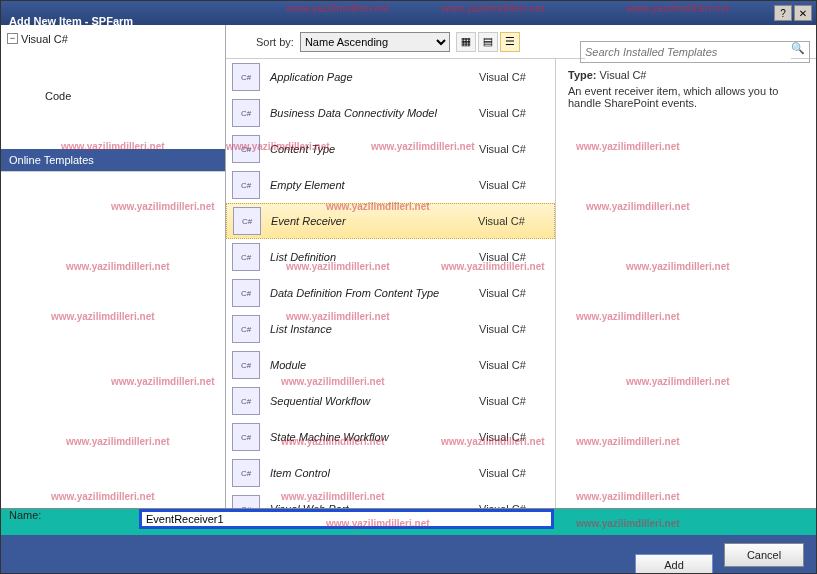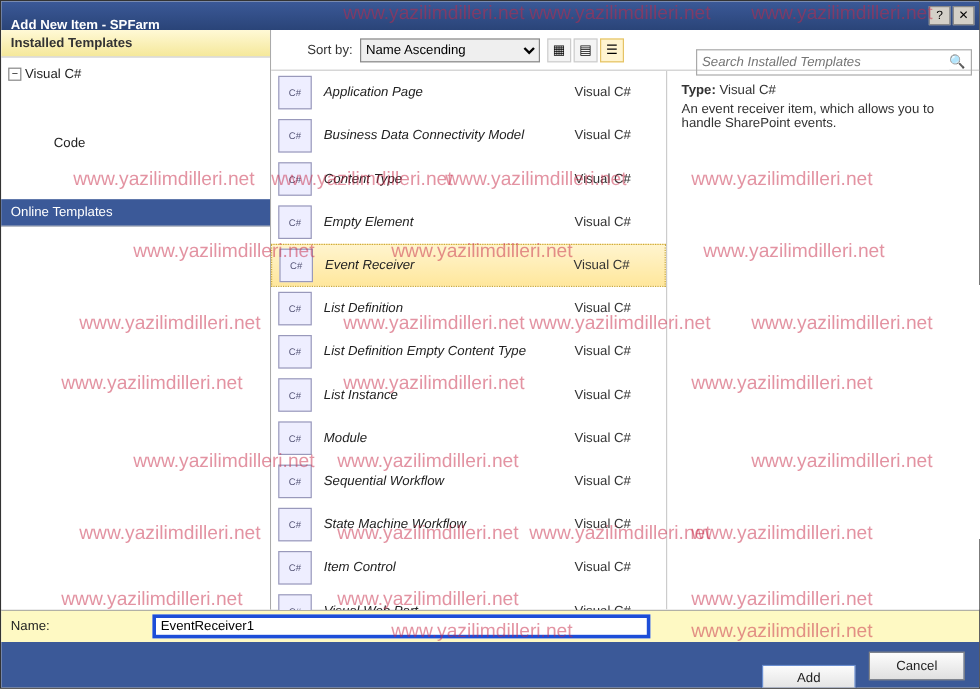--- a/index.html
+++ b/index.html
@@ -15,54 +15,53 @@
 .tree-node { padding: 2px 0 2px 16px; position: relative; cursor: pointer; color: #222; }
 .tree-node.sub { padding-left: 40px; margin-top: 41px; }
 .tree-node .tog { position: absolute; left: 2px; top: 2px; width: 11px; height: 11px; border: 1px solid #888; background: #fff; display: flex; align-items: center; justify-content: center; font-size: 9px; line-height: 1; }
 .main { flex: 1; display: flex; flex-direction: column; background: #fff; }
 .toolbar { height: 34px; border-bottom: 1px solid #ccc; display: flex; align-items: center; padding: 0 6px; gap: 6px; }
 .toolbar label { color: #333; margin-left: 24px; }
 .toolbar select { width: 150px; height: 20px; border: 1px solid #888; }
 .viewbtns { display: flex; gap: 2px; }
 .viewbtn { width: 20px; height: 20px; border: 1px solid #ccc; background: #f4f4f4; display: flex; align-items: center; justify-content: center; cursor: pointer; }
 .viewbtn.active { border: 1px solid #e5c365; background: #fff4d0; }
-.search { margin-left: auto; width: 230px; height: 22px; border: 1px solid #aaa; display: flex; align-items: center; padding: 0 4px; position: relative; margin-top: 20px; }
+.search { margin-left: auto; width: 230px; height: 22px; border: 1px solid #aaa; display: flex; padding: 0 4px; position: relative; margin-top: 20px; }
 .search input { border: none; outline: none; flex: 1; color: #888; font-style: italic; }
 .search .sicon { color: #888; }
 .listarea { flex: 1; display: flex; overflow: hidden; }
 .itemlist { width: 330px; overflow-y: scroll; border-right: 1px solid #ccc; }
 .item { display: flex; align-items: center; height: 36px; padding: 0 6px; cursor: pointer; }
 .item .icon { width: 28px; height: 28px; background: #eef; border: 1px solid #99b; margin-right: 10px; flex-shrink: 0; display: flex; align-items: center; justify-content: center; font-size: 8px; color: #557; }
 .item .name { flex: 1; color: #222; font-style: italic; }
 .item .lang { width: 70px; color: #333; }
 .item.selected { background: linear-gradient(#fff4ce,#ffe79c); border: 1px dotted #c9a83f; }
 .detail { flex: 1; padding: 10px 12px; color: #333; }
 .detail .typeline { margin-bottom: 4px; }
 .detail .typeline b { font-weight: bold; }
 .footer { border-top: 1px solid #888; }
-.namerow { height: 26px; display: flex; align-items: center; padding: 0 8px; background: #fef9c3; gap: 8px; }
+.namerow { height: 26px; display: flex; align-items: flex-start; padding: 0 8px; background: #14b8a6; gap: 20px; }
 .namerow label { width: 110px; color: #222; }
 .namerow input { flex: 0 0 415px; height: 20px; border: 3px solid #1d4ed8; padding: 0 4px; }
 .btnrow { height: 40px; background: #3b5998; display: flex; align-items: center; justify-content: flex-end; padding: 0 12px; gap: 10px; }
 .btn { min-width: 80px; height: 24px; background: linear-gradient(#fdfdfd,#e0e0e0); border: 1px solid #888; cursor: pointer; color: #222; }
 .btn.primary { border: 1px solid #3b5998; box-shadow: 0 0 0 1px #6a8ed0 inset; margin-top: 19px; }
-.wm { position: absolute; color: rgba(200,40,70,0.5); font-size: 16px; font-weight: normal; pointer-events: none; z-index: 100; white-space: nowrap; }
+.wm { position: absolute; color: rgba(200,40,70,0.5); font-size: 10px; font-weight: bold; pointer-events: none; z-index: 100; white-space: nowrap; }
 </style>
 </head>
 <body>
 
 <div class="titlebar">
   <span class="title">Add New Item - SPFarm</span>
   <div class="winbtn">?</div>
   <div class="winbtn">✕</div>
 </div>
 
 <div class="content">
   <div class="sidebar">
-    <div class="sb-section">Installed Templates</div>
     <div class="tree">
       <div class="tree-node"><span class="tog">−</span><span class="lbl">Visual C#</span></div>
       <div id="tree-items">
           <div class="tree-node sub"><span class="lbl">Code</span></div>
           <div class="tree-node sub"><span class="lbl">Data</span></div>
           <div class="tree-node sub"><span class="lbl">SPFarm</span></div>
           <div class="tree-node sub"><span class="lbl">Web</span></div>
           <div class="tree-node sub"><span class="lbl">Windows Forms</span></div>
           <div class="tree-node sub"><span class="lbl">WPF</span></div>
           <div class="tree-node sub"></div>
@@ -114,21 +113,21 @@
             <div class="name">Event Receiver</div>
             <div class="lang">Visual C#</div>
           </div>
           <div class="item">
             <div class="icon">C#</div>
             <div class="name">List Definition</div>
             <div class="lang">Visual C#</div>
           </div>
           <div class="item">
             <div class="icon">C#</div>
-            <div class="name">List Definition Empty Content Type</div>
+            <div class="name">Data Definition From Content Type</div>
             <div class="lang">Visual C#</div>
           </div>
           <div class="item">
             <div class="icon">C#</div>
             <div class="name">List Instance</div>
             <div class="lang">Visual C#</div>
           </div>
           <div class="item">
             <div class="icon">C#</div>
             <div class="name">Module</div>

